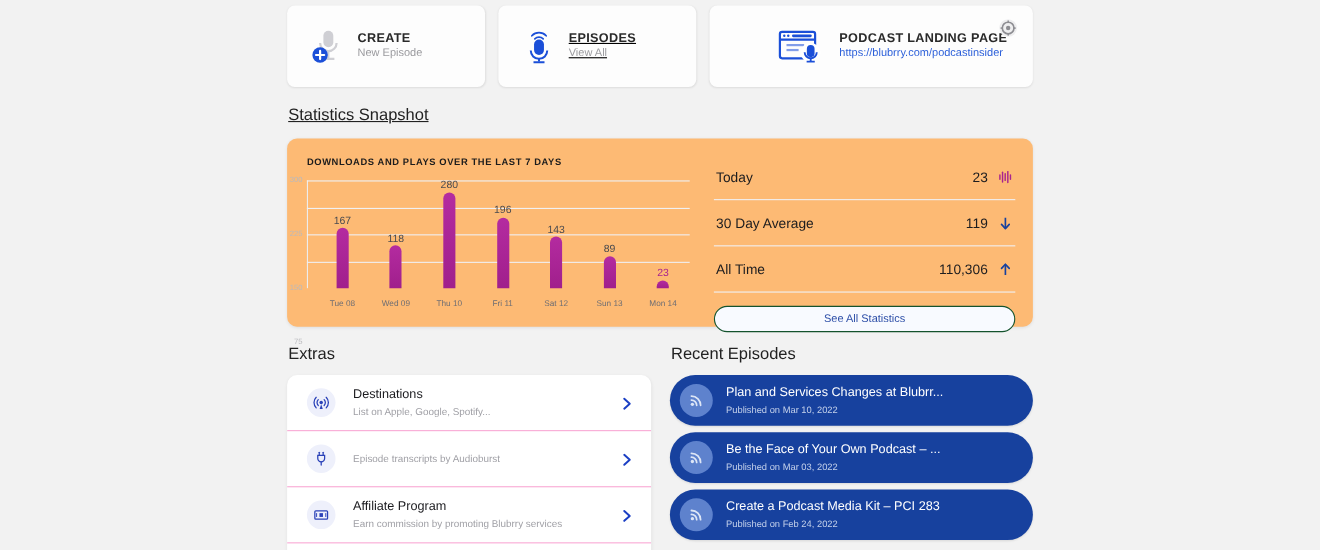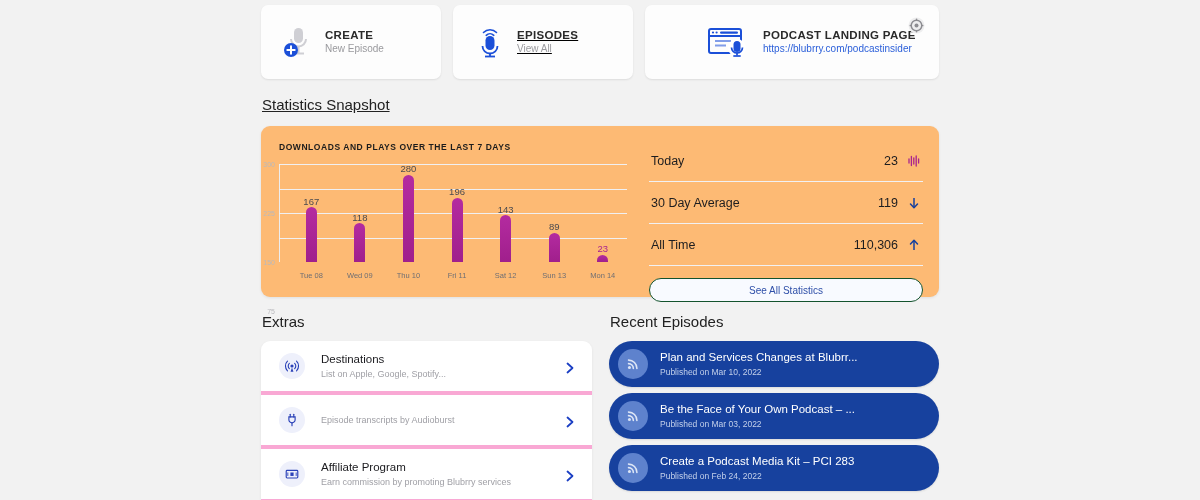--- a/index.html
+++ b/index.html
@@ -235,21 +235,21 @@
     background: #fff;
     border-radius: 9px 9px 0 0;
     box-shadow: 0 1px 3px rgba(0,0,0,0.07);
     overflow: hidden;
   }
   .extra-row {
     display: flex;
     align-items: center;
     height: 50px;
     padding: 0 16px 0 18px;
-    border-bottom: 4px solid #f9a8d4;
+    border-bottom: 1px solid #f9a8d4;
     cursor: pointer;
   }
   .extra-ic-wrap {
     width: 26px;
     height: 26px;
     border-radius: 50%;
     background: #eef0fb;
     display: flex;
     align-items: center;
     justify-content: center;

